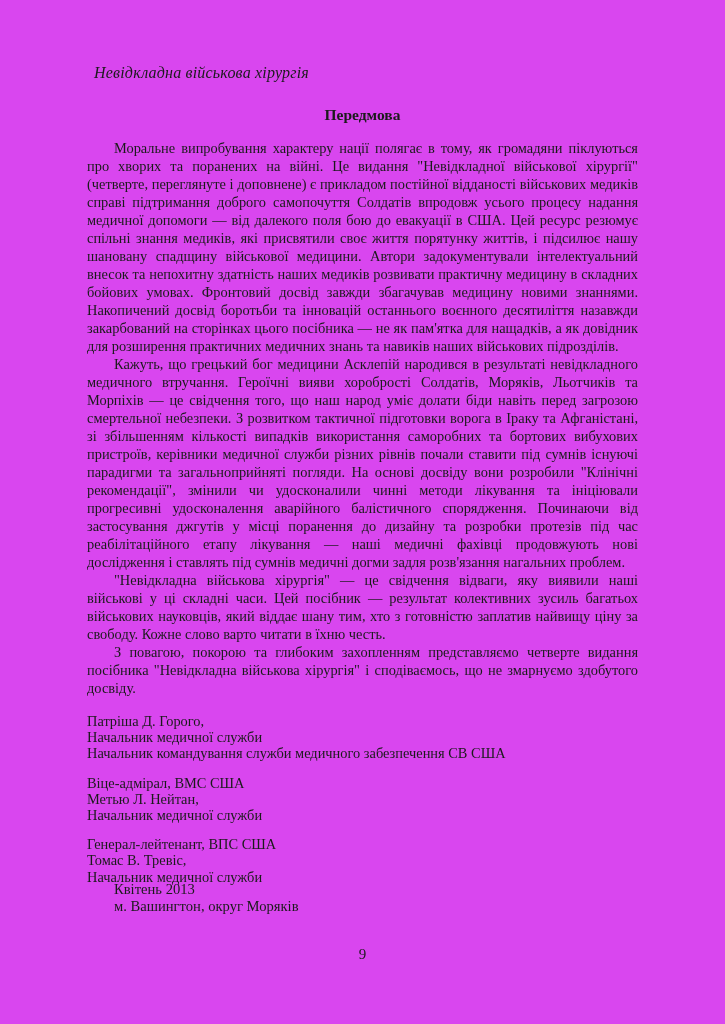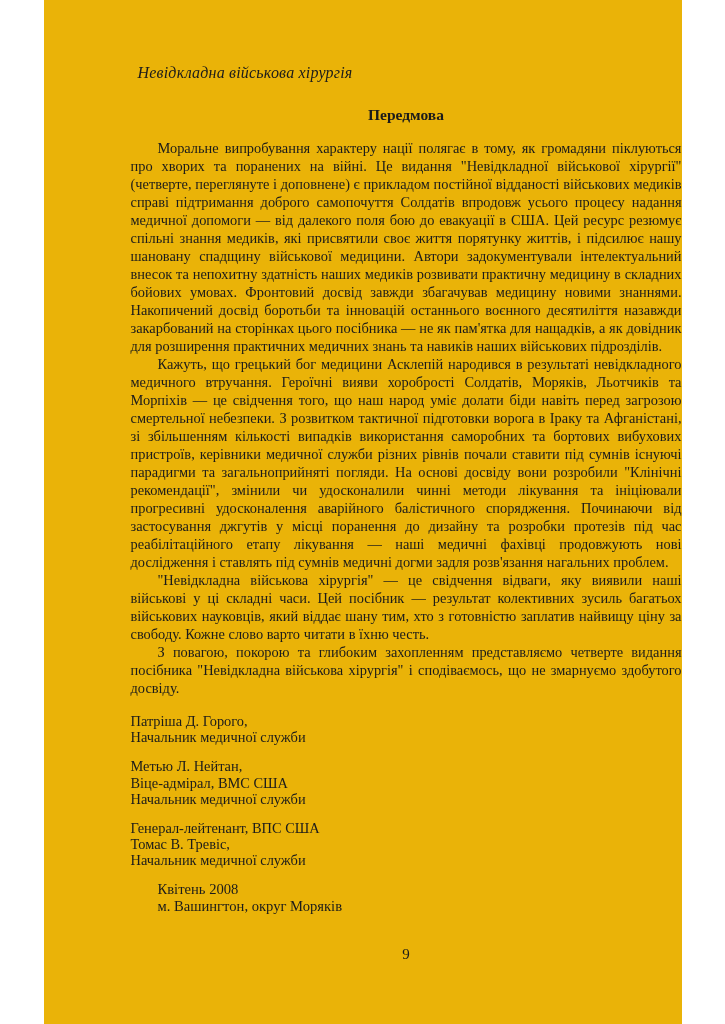--- a/index.html
+++ b/index.html
@@ -2,24 +2,24 @@
 <html lang="uk"><head>
 <meta charset="utf-8">
 <style>
   html, body {
     margin: 0;
     padding: 0;
     background: #ffffff;
   }
   .page {
     position: relative;
-    width: 638px;
+    width: 725px;
     height: 1024px;
     margin: 0 auto;
-    background: #eab308;
+    background: #d946ef;
     color: #1b1b1b;
     font-family: "Liberation Serif", serif;
     overflow: hidden;
   }
   .running-head {
     position: absolute;
     top: 64px;
     left: 94px;
     font-style: italic;
     font-size: 16px;
@@ -92,37 +92,38 @@
       <p>Кажуть, що грецький бог медицини Асклепій народився в результаті невідкладного медичного втручання. Героїчні вияви хоробрості Солдатів, Моряків, Льотчиків та Морпіхів — це свідчення того, що наш народ уміє долати біди навіть перед загрозою смертельної небезпеки. З розвитком тактичної підготовки ворога в Іраку та Афганістані, зі збільшенням кількості випадків використання саморобних та бортових вибухових пристроїв, керівники медичної служби різних рівнів почали ставити під сумнів існуючі парадигми та загальноприйняті погляди. На основі досвіду вони розробили "Клінічні рекомендації", змінили чи удосконалили чинні методи лікування та ініціювали прогресивні удосконалення аварійного балістичного спорядження. Починаючи від застосування джгутів у місці поранення до дизайну та розробки протезів під час реабілітаційного етапу лікування — наші медичні фахівці продовжують нові дослідження і ставлять під сумнів медичні догми задля розв'язання нагальних проблем.</p>
       <p>"Невідкладна військова хірургія" — це свідчення відваги, яку виявили наші військові у ці складні часи. Цей посібник — результат колективних зусиль багатьох військових науковців, який віддає шану тим, хто з готовністю заплатив найвищу ціну за свободу. Кожне слово варто читати в їхню честь.</p>
       <p>З повагою, покорою та глибоким захопленням представляємо четверте видання посібника "Невідкладна військова хірургія" і сподіваємось, що не змарнуємо здобутого досвіду.</p>
     </div>
 
     <div class="signatures">
 
       <div class="signature-block">
         <div>Патріша Д. Горого,</div>
         <div>Начальник медичної служби</div>
+        <div>Начальник командування служби медичного забезпечення СВ США</div>
       </div>
 
       <div class="signature-block">
+        <div>Віце-адмірал, ВМС США</div>
         <div>Метью Л. Нейтан,</div>
-        <div>Віце-адмірал, ВМС США</div>
         <div>Начальник медичної служби</div>
       </div>
 
       <div class="signature-block">
         <div>Генерал-лейтенант, ВПС США</div>
         <div>Томас В. Тревіс,</div>
         <div>Начальник медичної служби</div>
       </div>
 
     </div>
   </div>
 
   <div class="colophon">
-    <div>Квітень 2008</div>
+    <div>Квітень 2013</div>
     <div>м. Вашингтон, округ Моряків</div>
   </div>
 
   <div class="page-number">9</div>
 
 </div>
 
 </body></html>

